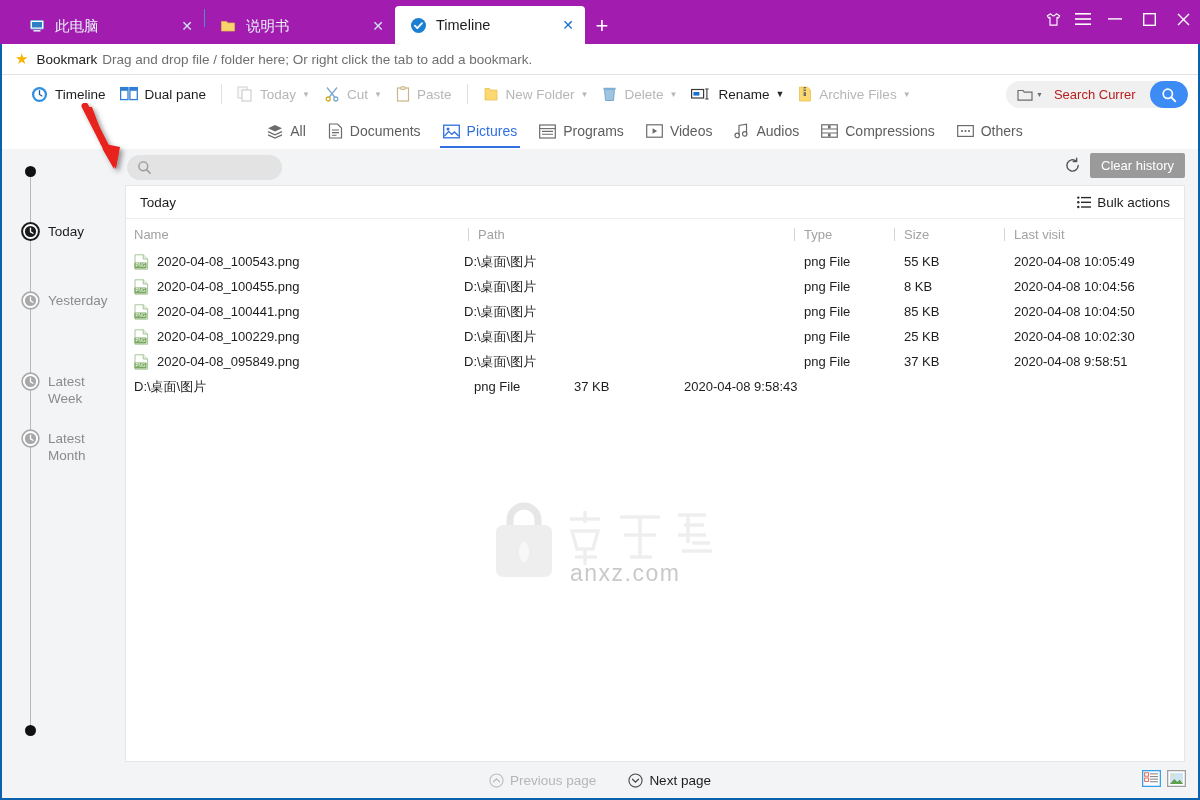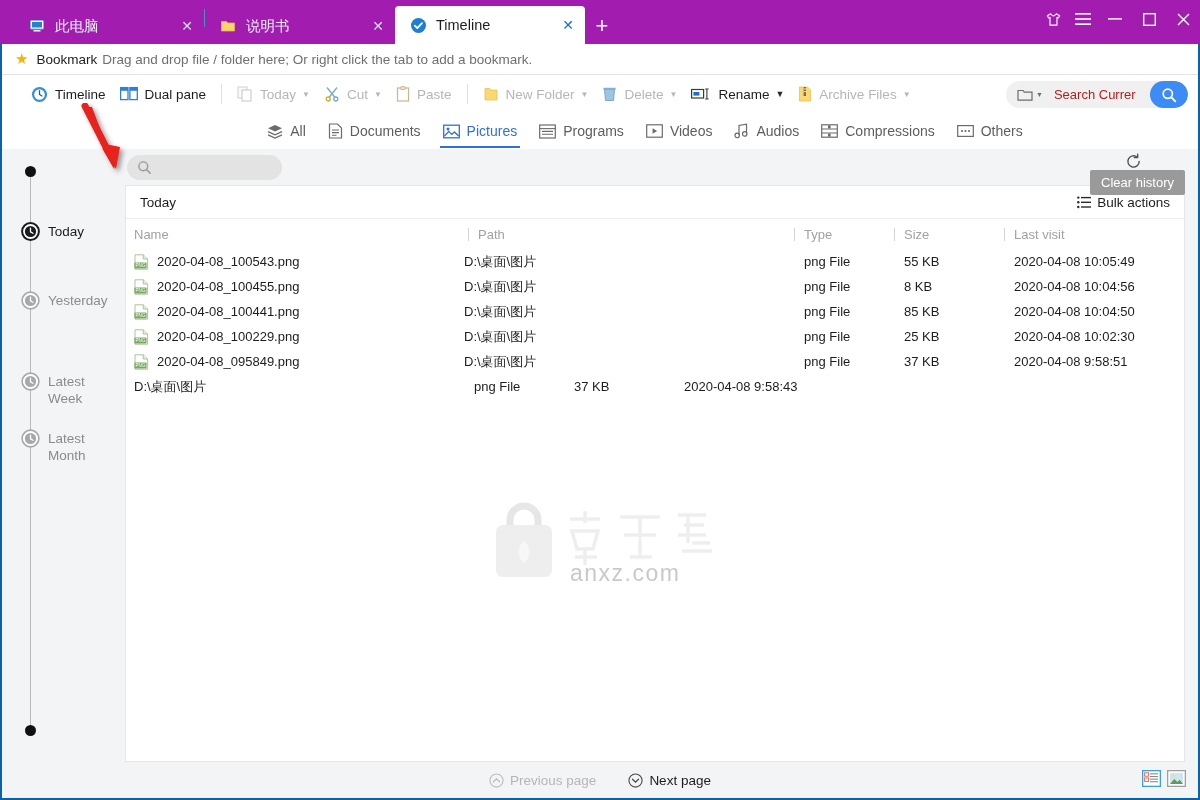--- a/index.html
+++ b/index.html
@@ -200,21 +200,21 @@
   }
   .filterbox {
     width: 155px; height: 25px;
     background: #e3e3e3; border-radius: 13px;
     display: flex; align-items: center;
     padding-left: 10px;
     margin-left: 3px;
   }
   .clear-wrap {
     position: absolute; right: 0; top: 4px;
-    display: flex; align-items: center; flex-direction: column;
+    display: flex; align-items: center;
   }
   .refresh-ic { margin-right: 9px; color: #555; display: flex; }
   .clear-btn {
     background: #9a9a9a; color: #ffffff;
     font-size: 13px; padding: 5px 11px;
     border-radius: 2px; white-space: nowrap;
   }
 
   .panel {
     flex: 1; background: #ffffff;

